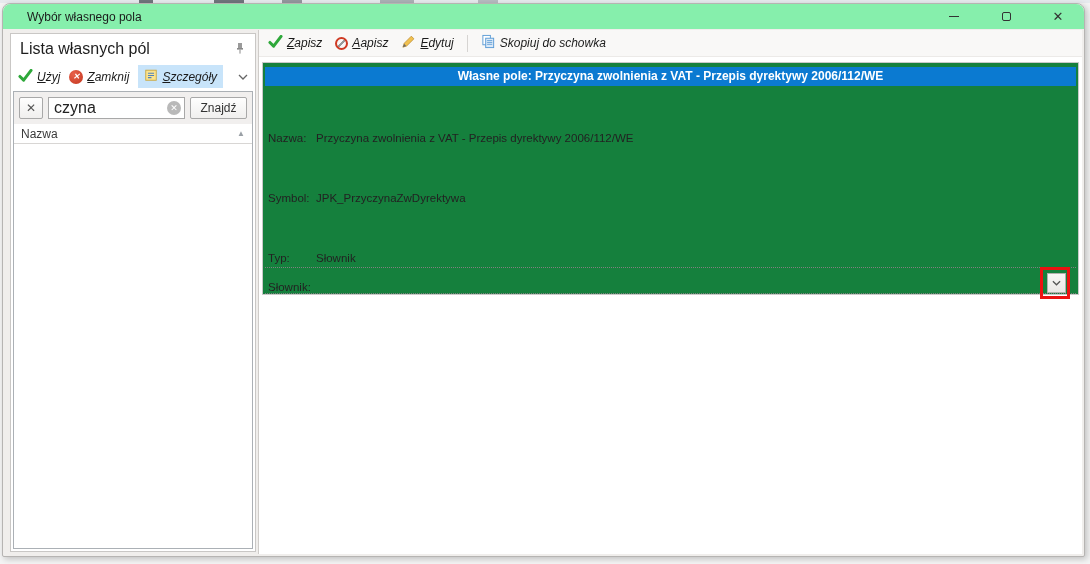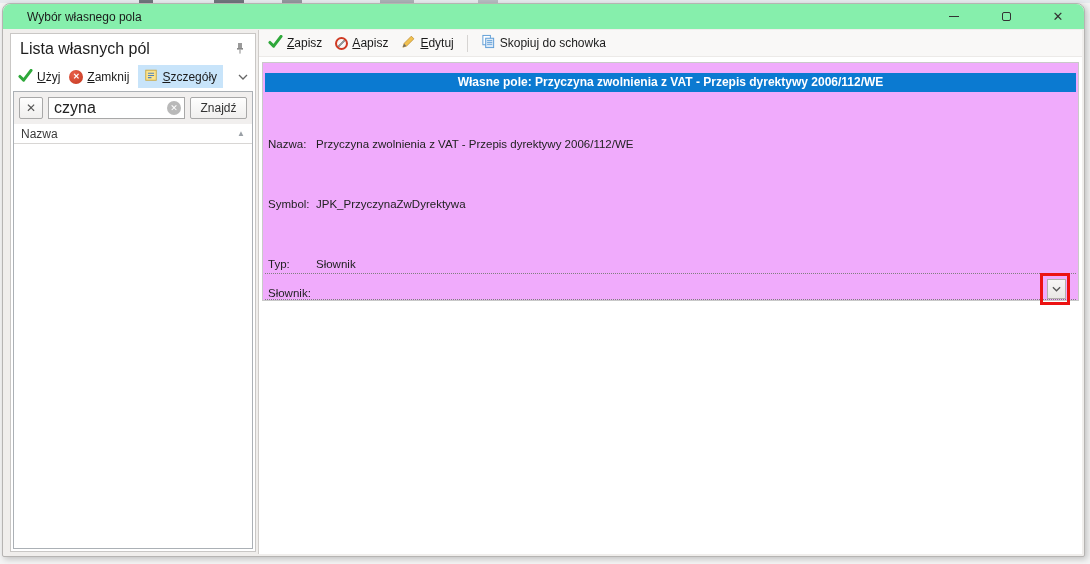--- a/index.html
+++ b/index.html
@@ -36,21 +36,21 @@
 
   
   .left-panel {
     position:absolute; left:6px; top:3px; width:246px; bottom:3px;
     background:#fff; border:1px solid #c9c7c5;
     display:flex; flex-direction:column;
   }
   .lp-header { height:29px; flex:none; display:flex; align-items:center; padding:0 9px; font-size:16px; color:#1e1e1e; }
   .pin { margin-left:auto; display:flex; }
   .lp-toolbar { height:27px; flex:none; display:flex; align-items:center; gap:9px; padding:0 7px; font-size:12px; color:#1b1b1b; }
-  .tb-item { display:flex; align-items:center; gap:4px; cursor:default; white-space:nowrap; }
+  .tb-item { display:flex; align-items:center; gap:4px; cursor:default; white-space:nowrap;font-style:italic; }
   .tb-item.selected { background:#c8e4fa; padding:3px 6px; }
   .mn { text-decoration:underline; }
   .lp-chevron { margin-left:auto; display:flex; }
 
   .lp-listbox { flex:1; margin:1px 2px 2px 2px; border:1px solid #abb0b5; display:flex; flex-direction:column; overflow:hidden; background:#fff; }
   .lp-search { background:#f1efee; padding:5px; display:flex; gap:5px; align-items:center; flex:none; }
   .btn {
     background:linear-gradient(#fefefe,#f0efee); border:1px solid #a8a8a8; border-radius:2px;
     font-size:12px; color:#333; display:flex; align-items:center; justify-content:center; font-family:inherit;
   }
@@ -79,21 +79,21 @@
   .right-panel {
     position:absolute; left:254px; top:0; right:1px; bottom:1px;
     background:#fff; border-left:1px solid #cfccc9; display:flex; flex-direction:column;
   }
   .rp-toolbar {
     height:27px; flex:none; display:flex; align-items:center; gap:13px; padding:0 9px;
     font-size:12px; color:#1b1b1b; background:#f9f8f7; border-bottom:1px solid #eceae8;
   }
   .rp-sep { width:1px; height:17px; background:#d6d4d2; }
   .rp-content { flex:1; background:#fff; padding:5px 3px; }
-  .detail-box { border:1px solid #c9c9c9; background:#f0abfc; padding:10px 2px 0 2px; }
+  .detail-box { border:1px solid #c9c9c9; background:#15803d; padding:4px 2px 0 2px; }
   .detail-header { background:#0b7ad1; color:#fff; font-weight:bold; font-size:12px; text-align:center; height:19px; line-height:19px; }
   .frow { display:flex; font-size:11.5px; color:#222; padding:1px 3px; line-height:13px;margin-top:45px; }
   .flabel { width:48px; flex:none; }
   .slownik-row {
     display:flex; align-items:flex-end; margin-top:1px; height:27px; padding:0 3px;
     border-top:1px dotted #808080; border-bottom:1px dotted #808080;
     font-size:11.5px; color:#222;
   }
   .dd-wrap { margin-left:auto; position:relative; margin-right:7px; }
   .dd-btn {

